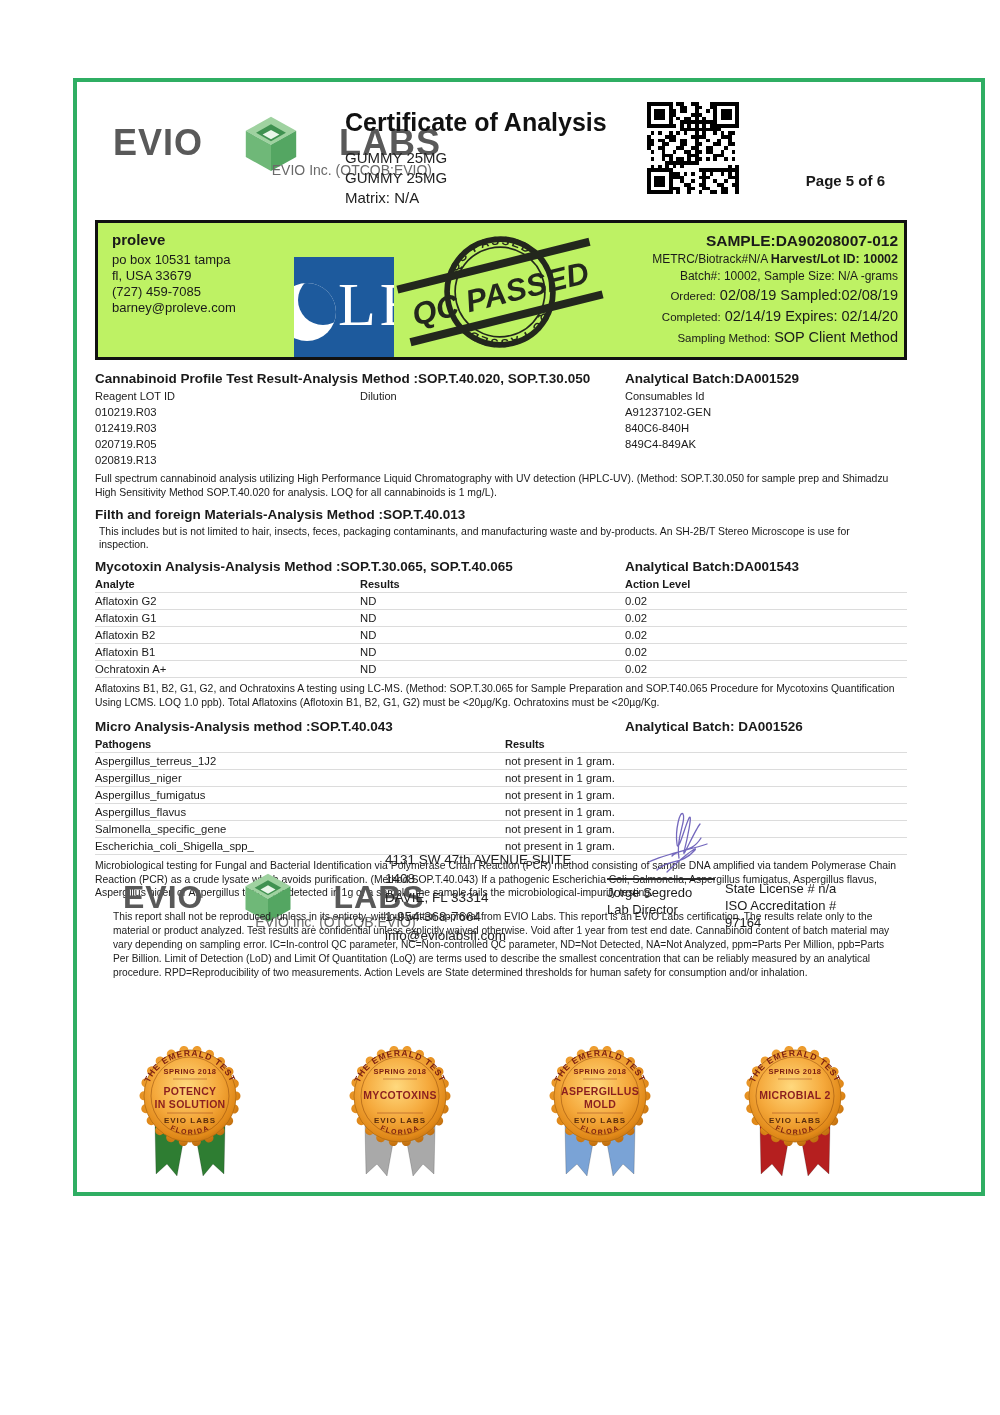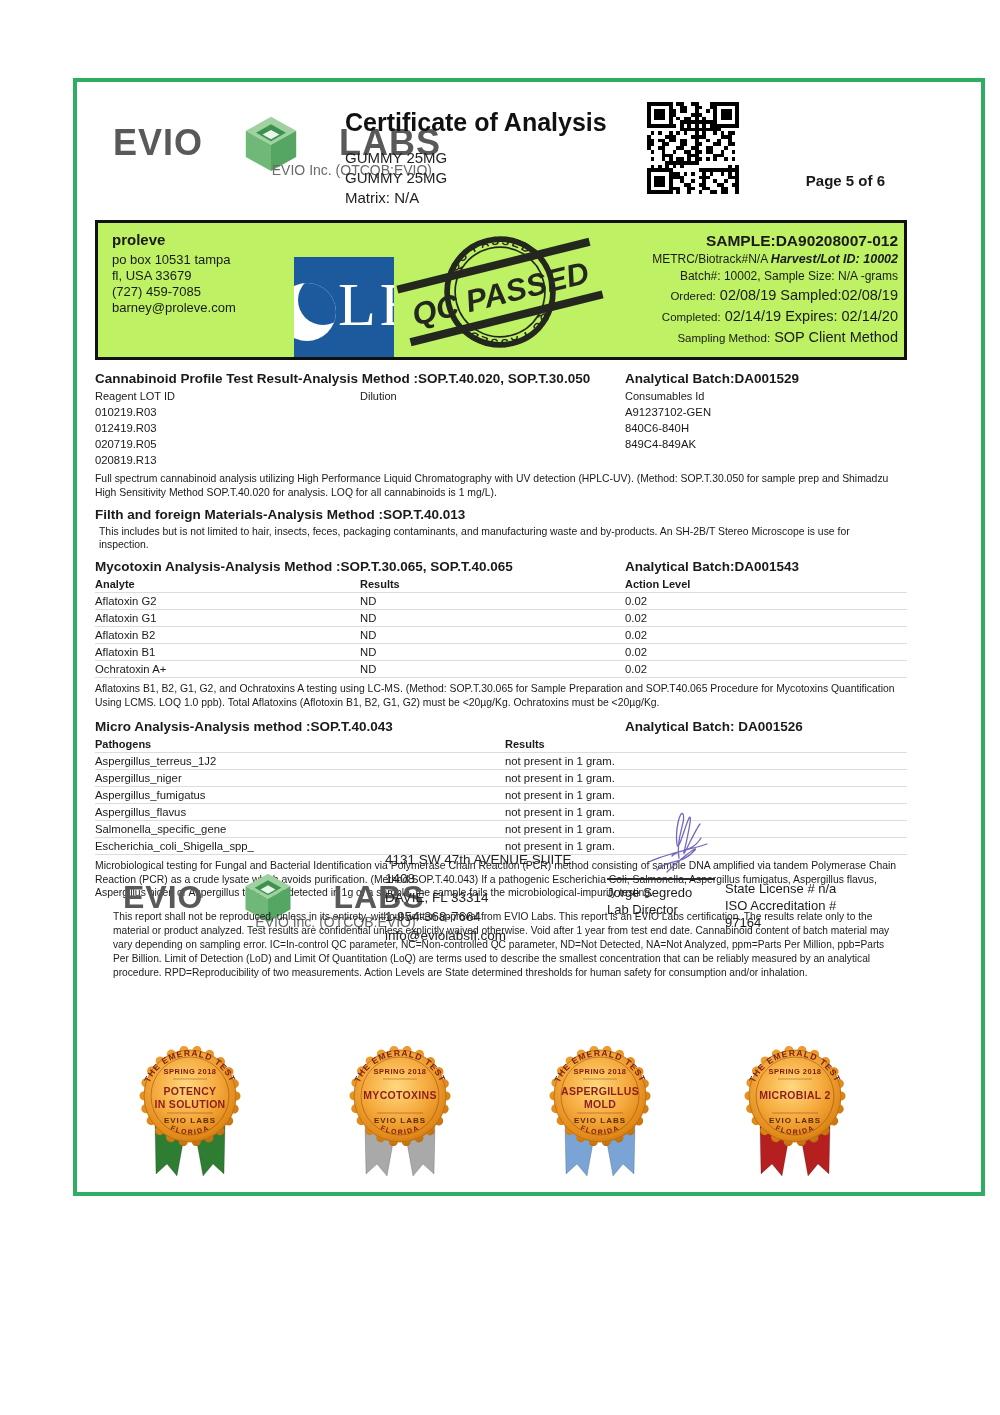--- a/index.html
+++ b/index.html
@@ -33,21 +33,21 @@
   .proleve-logo { position: absolute; left: 196px; top: 34px; width: 100px; height: 100px; background: #1d5a9d; overflow: hidden; }
   .pl-circle { position: absolute; left: -16px; top: 26px; width: 58px; height: 58px; background: #fff; border-radius: 50%; overflow: hidden; }
   .pl-circle::after { content: ""; position: absolute; left: 20px; top: -8px; width: 50px; height: 50px; background: #1d5a9d; border-radius: 50%; }
   .pl-text { position: absolute; left: 44px; top: 12px; font-family: "Liberation Serif", serif; font-size: 62px; color: #fff; letter-spacing: 4px; white-space: nowrap; }
   .stamp { position: absolute; left: 288px; top: 3px; }
   .stamp-main { font-size: 33px; font-weight: 800; font-style: italic; fill: #181818; }
   .stamp-curved { font-size: 12.5px; font-weight: bold; letter-spacing: 2px; fill: #181818; }
   .sample { position: absolute; right: 6px; top: 8px; text-align: right; margin-left: 26px; }
   .sample-id { font-size: 15.5px; font-weight: bold; line-height: 20px; }
   .sample-sm { font-size: 12px; line-height: 17px; }
-  .sample-sm b { font-size: 12.5px; font-style: italic; }
+  .sample-sm b { font-size: 12.5px; }
   .sample-lg { font-size: 14.5px; line-height: 20px; }
   .lbl { font-size: 11.5px; }
   
   .sections { position: absolute; left: 18px; top: 288px; width: 812px; }
   .sec-head { display: flex; }
   .sec-title { width: 530px; font-size: 13.5px; font-weight: bold; line-height: 18px; }
   .sec-batch { flex: 1; font-size: 13.5px; font-weight: bold; line-height: 18px; }
   .cols3 { display: flex; }
   .c1 { width: 265px; } .c2 { width: 265px; } .c3 { flex: 1; }
   .m1 { width: 410px; } .m2 { flex: 1; }

